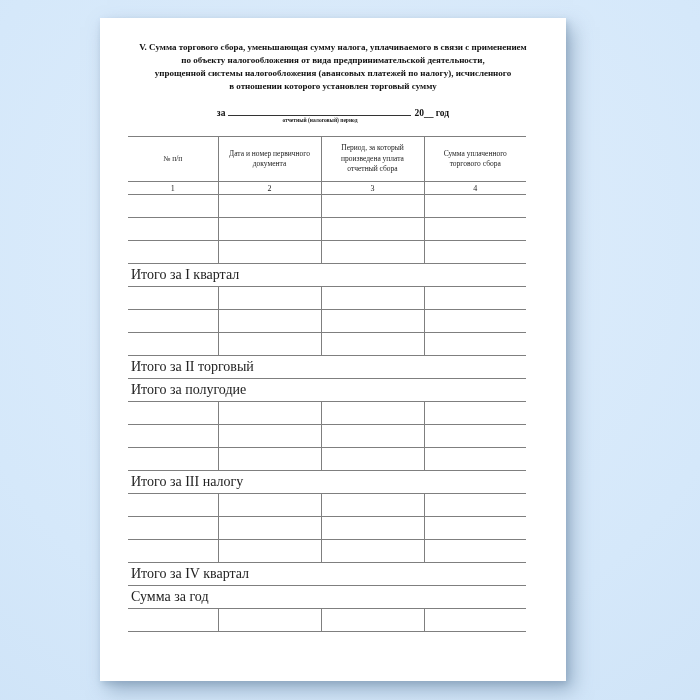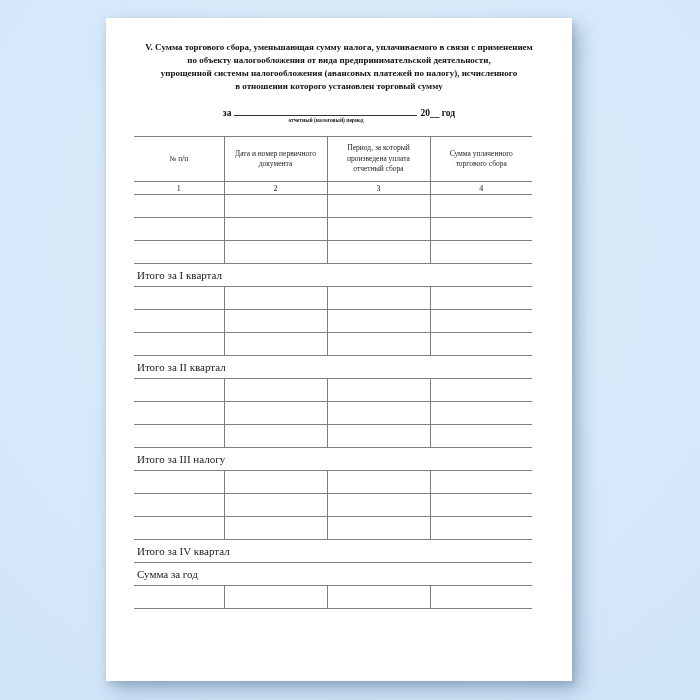--- a/index.html
+++ b/index.html
@@ -13,21 +13,21 @@
     color:var(--ink);
   }
   .scene{
     position:relative;
     width:700px;height:700px;
     background:radial-gradient(130% 130% at 50% 35%, #e0eefc 0%, #d5e8fa 45%, #c5dcf3 100%);
     overflow:hidden;
   }
   .page{
     position:absolute;
-    left:106px;top:18px;
+    left:100px;top:18px;
     width:466px;height:663px;
     background:#ffffff;
     box-shadow:7px 9px 18px rgba(96,125,155,0.5), 2px 3px 6px rgba(96,125,155,0.28);
   }
   .title{
     margin-top:23px;
     text-align:center;
     font-weight:bold;
     font-size:9px;
     line-height:13px;
@@ -85,21 +85,21 @@
   }
   tr.num-row{height:13px;}
   tr.num-row td{
     font-size:8px;
     text-align:center;
     vertical-align:middle;
   }
   tr.data-row{height:23px;}
   tr.total-row{height:23px;}
   tr.total-row td{
-    font-size:11px;
+    font-size:14px;
     text-align:left;
     vertical-align:middle;
     padding-left:3px;
   }
 </style>
 </head>
 <body>
 
 <div class="scene">
   <div class="page">
@@ -170,21 +170,24 @@
             <td>&nbsp;</td>
             <td>&nbsp;</td>
           </tr>
           <tr class="data-row cells">
             <td>&nbsp;</td>
             <td>&nbsp;</td>
             <td>&nbsp;</td>
             <td>&nbsp;</td>
           </tr>
           <tr class="total-row">
-            <td colspan="4">Итого за II квартал</td>
+            <td colspan="4">Итого за II торговый</td>
+          </tr>
+          <tr class="total-row">
+            <td colspan="4">Итого за полугодие</td>
           </tr>
           <tr class="data-row cells">
             <td>&nbsp;</td>
             <td>&nbsp;</td>
             <td>&nbsp;</td>
             <td>&nbsp;</td>
           </tr>
           <tr class="data-row cells">
             <td>&nbsp;</td>
             <td>&nbsp;</td>

